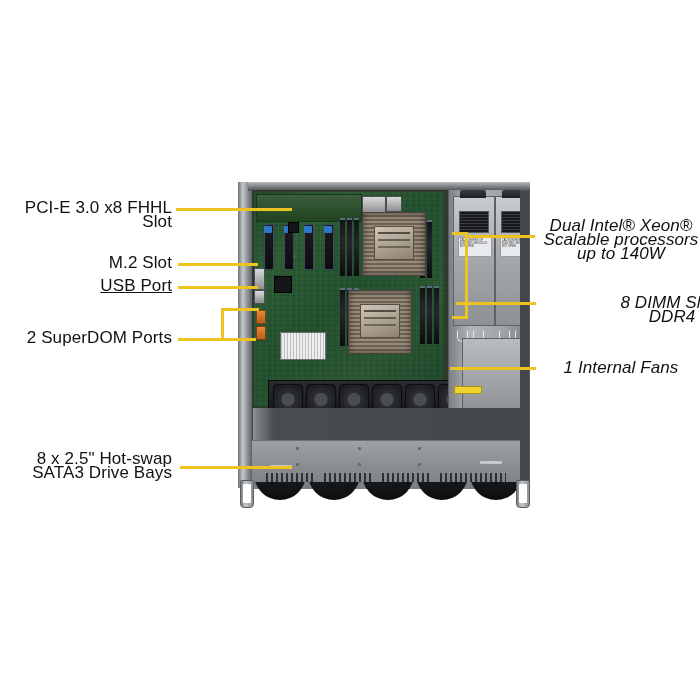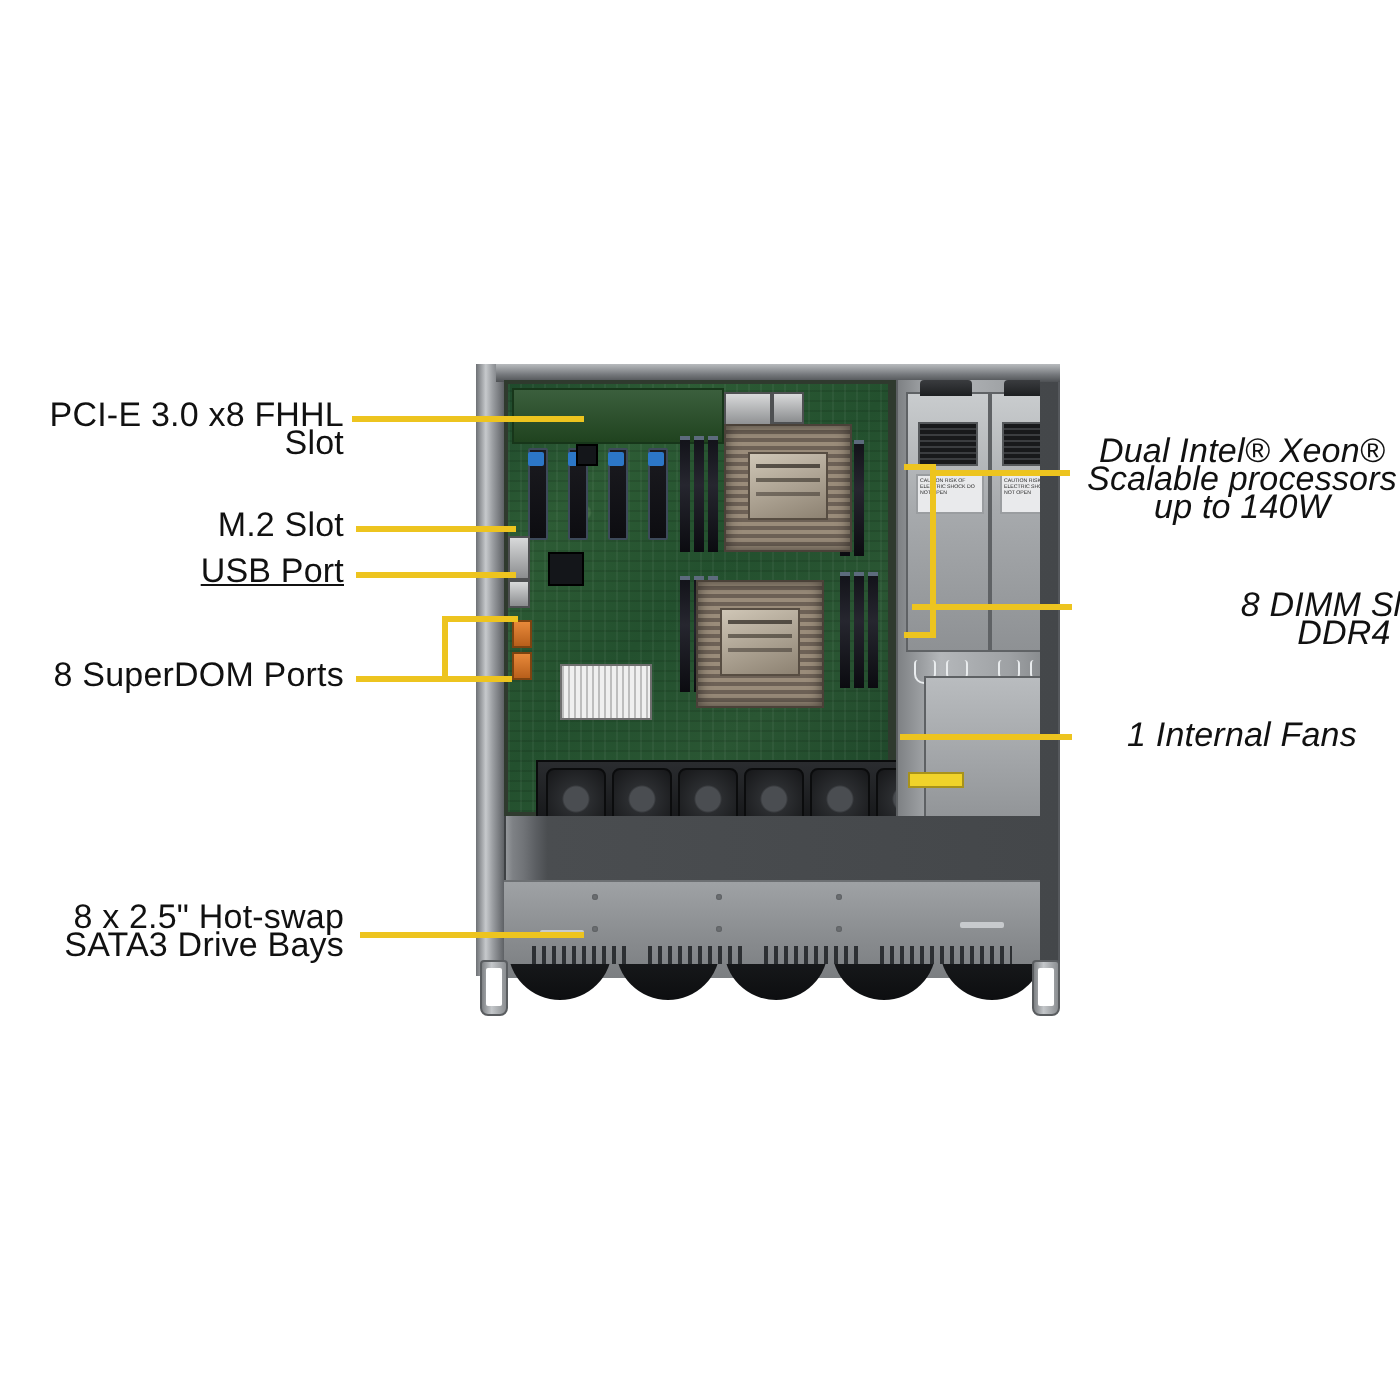--- a/index.html
+++ b/index.html
@@ -322,21 +322,21 @@
   <div class="lead h" style="left:456px;top:302px;width:80px;"></div>
 
   <div class="lead h" style="left:450px;top:367px;width:86px;"></div>
 
   <div class="label r" style="left:0px;top:201px;width:172px;">PCI-E 3.0 x8 FHHL Slot</div>
 
   <div class="label r" style="left:0px;top:256px;width:172px;">M.2 Slot</div>
 
   <div class="label r" style="left:0px;top:279px;width:172px;text-decoration:underline;">USB Port</div>
 
-  <div class="label r" style="left:0px;top:331px;width:172px;">8 SuperDOM Ports</div>
+  <div class="label r" style="left:0px;top:331px;width:172px;">2 SuperDOM Ports</div>
 
   <div class="label r" style="left:0px;top:452px;width:172px;">8 x 2.5" Hot-swap
 SATA3 Drive Bays</div>
 
   <div class="label l" style="left:542px;top:219px;width:158px;">Dual Intel® Xeon®
 Scalable processors
 up to 140W</div>
 
   <div class="label l" style="left:573px;top:296px;width:150px;margin-left:24px;">8 DIMM Slots DDR4</div>
 

